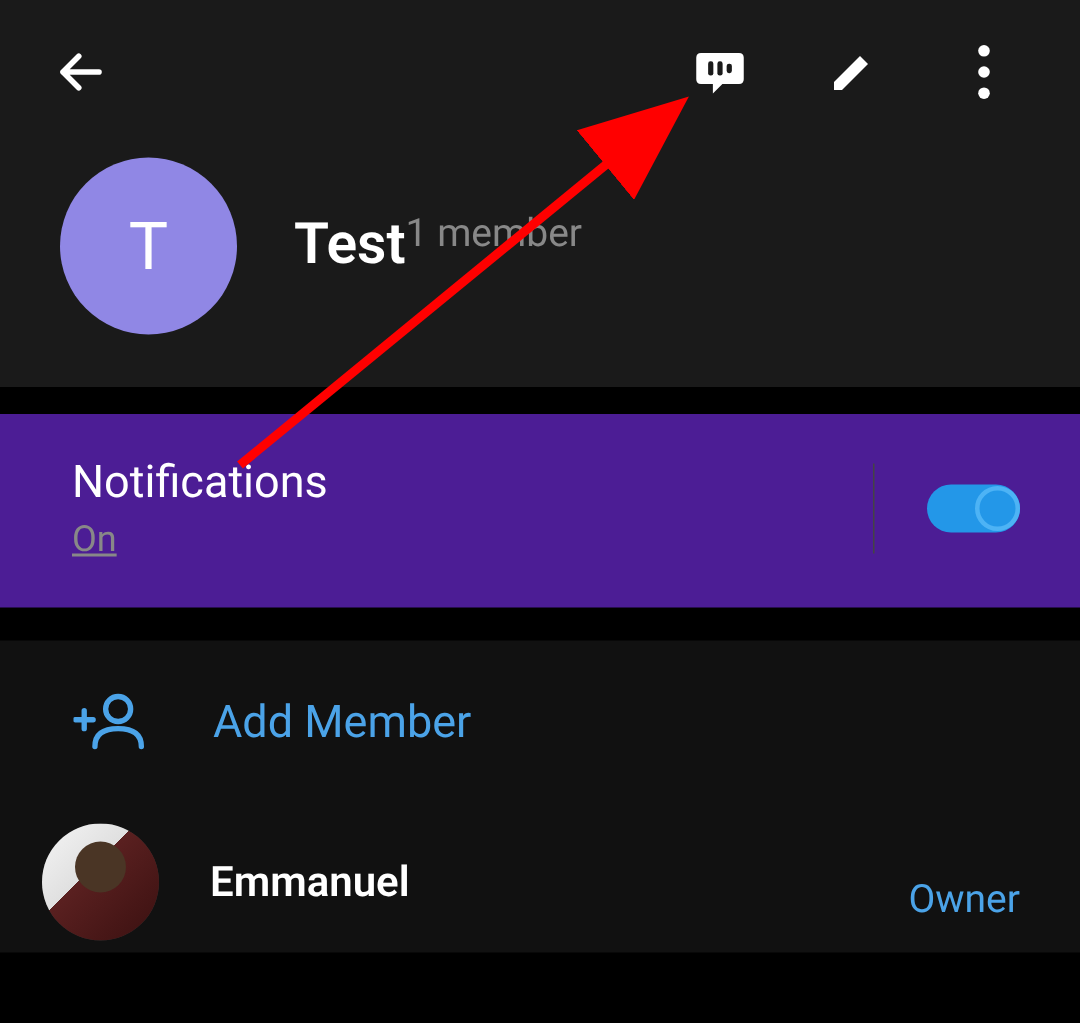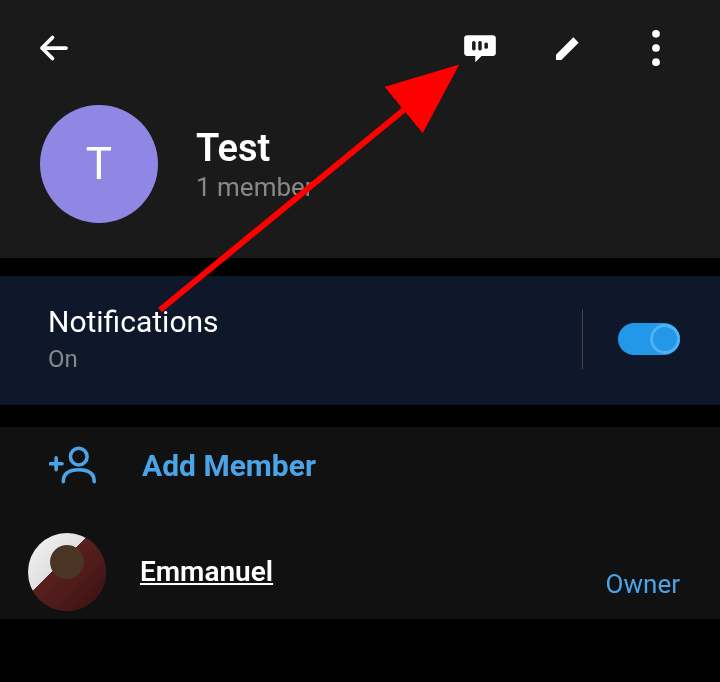--- a/index.html
+++ b/index.html
@@ -59,50 +59,51 @@
       display: flex;
       align-items: center;
       justify-content: center;
       font-size: 44px;
       font-weight: 400;
       color: #fff;
       margin-right: 38px;
     }
     .group-details {
       display: flex;
-      flex-direction: column;
+      flex-direction: row;
     }
     .group-name {
       font-size: 38px;
       font-weight: 600;
       color: #fff;
       margin-bottom: 2px;
     }
     .group-members {
       font-size: 26px;
       color: #888;
     }
     .settings-section {
-      background: #0f172a;
+      background: #4c1d95;
       margin-top: 18px;
       padding: 28px 40px 32px 48px;
       display: flex;
       align-items: center;
     }
     .settings-text {
       flex: 1;
     }
     .settings-label {
       font-size: 30px;
       color: #fff;
       margin-bottom: 6px;
     }
     .settings-value {
       font-size: 24px;
       color: #888;
+      text-decoration: underline;
     }
     .divider-line {
       width: 1px;
       height: 60px;
       background: #444;
       margin-right: 35px;
     }
     .toggle {
       width: 62px;
       height: 32px;
@@ -122,23 +123,22 @@
       top: 1px;
       box-sizing: border-box;
     }
     .members-section {
       background: #111;
       margin-top: 22px;
     }
     .add-member-row {
       display: flex;
       align-items: center;
-      padding: 18px 36px 30px 48px;
-      cursor: pointer;
-      font-weight: bold;
+      padding: 34px 36px 30px 48px;
+      cursor: pointer;
     }
     .add-member-icon {
       width: 52px;
       display: flex;
       align-items: center;
       justify-content: center;
       margin-right: 42px;
     }
     .add-member-label {
       font-size: 30px;
@@ -171,21 +171,20 @@
       top: 12px;
       left: 22px;
       width: 34px;
       height: 34px;
       border-radius: 50%;
       background: #4a3525;
     }
     .member-details {
       flex: 1;
       display: flex;
-      text-decoration: underline;
     }
     .member-name {
       font-size: 28px;
       font-weight: 600;
       color: #fff;
       margin-bottom: 2px;
     }
     .member-status {
       font-size: 26px;
       color: #4ba3e8;

